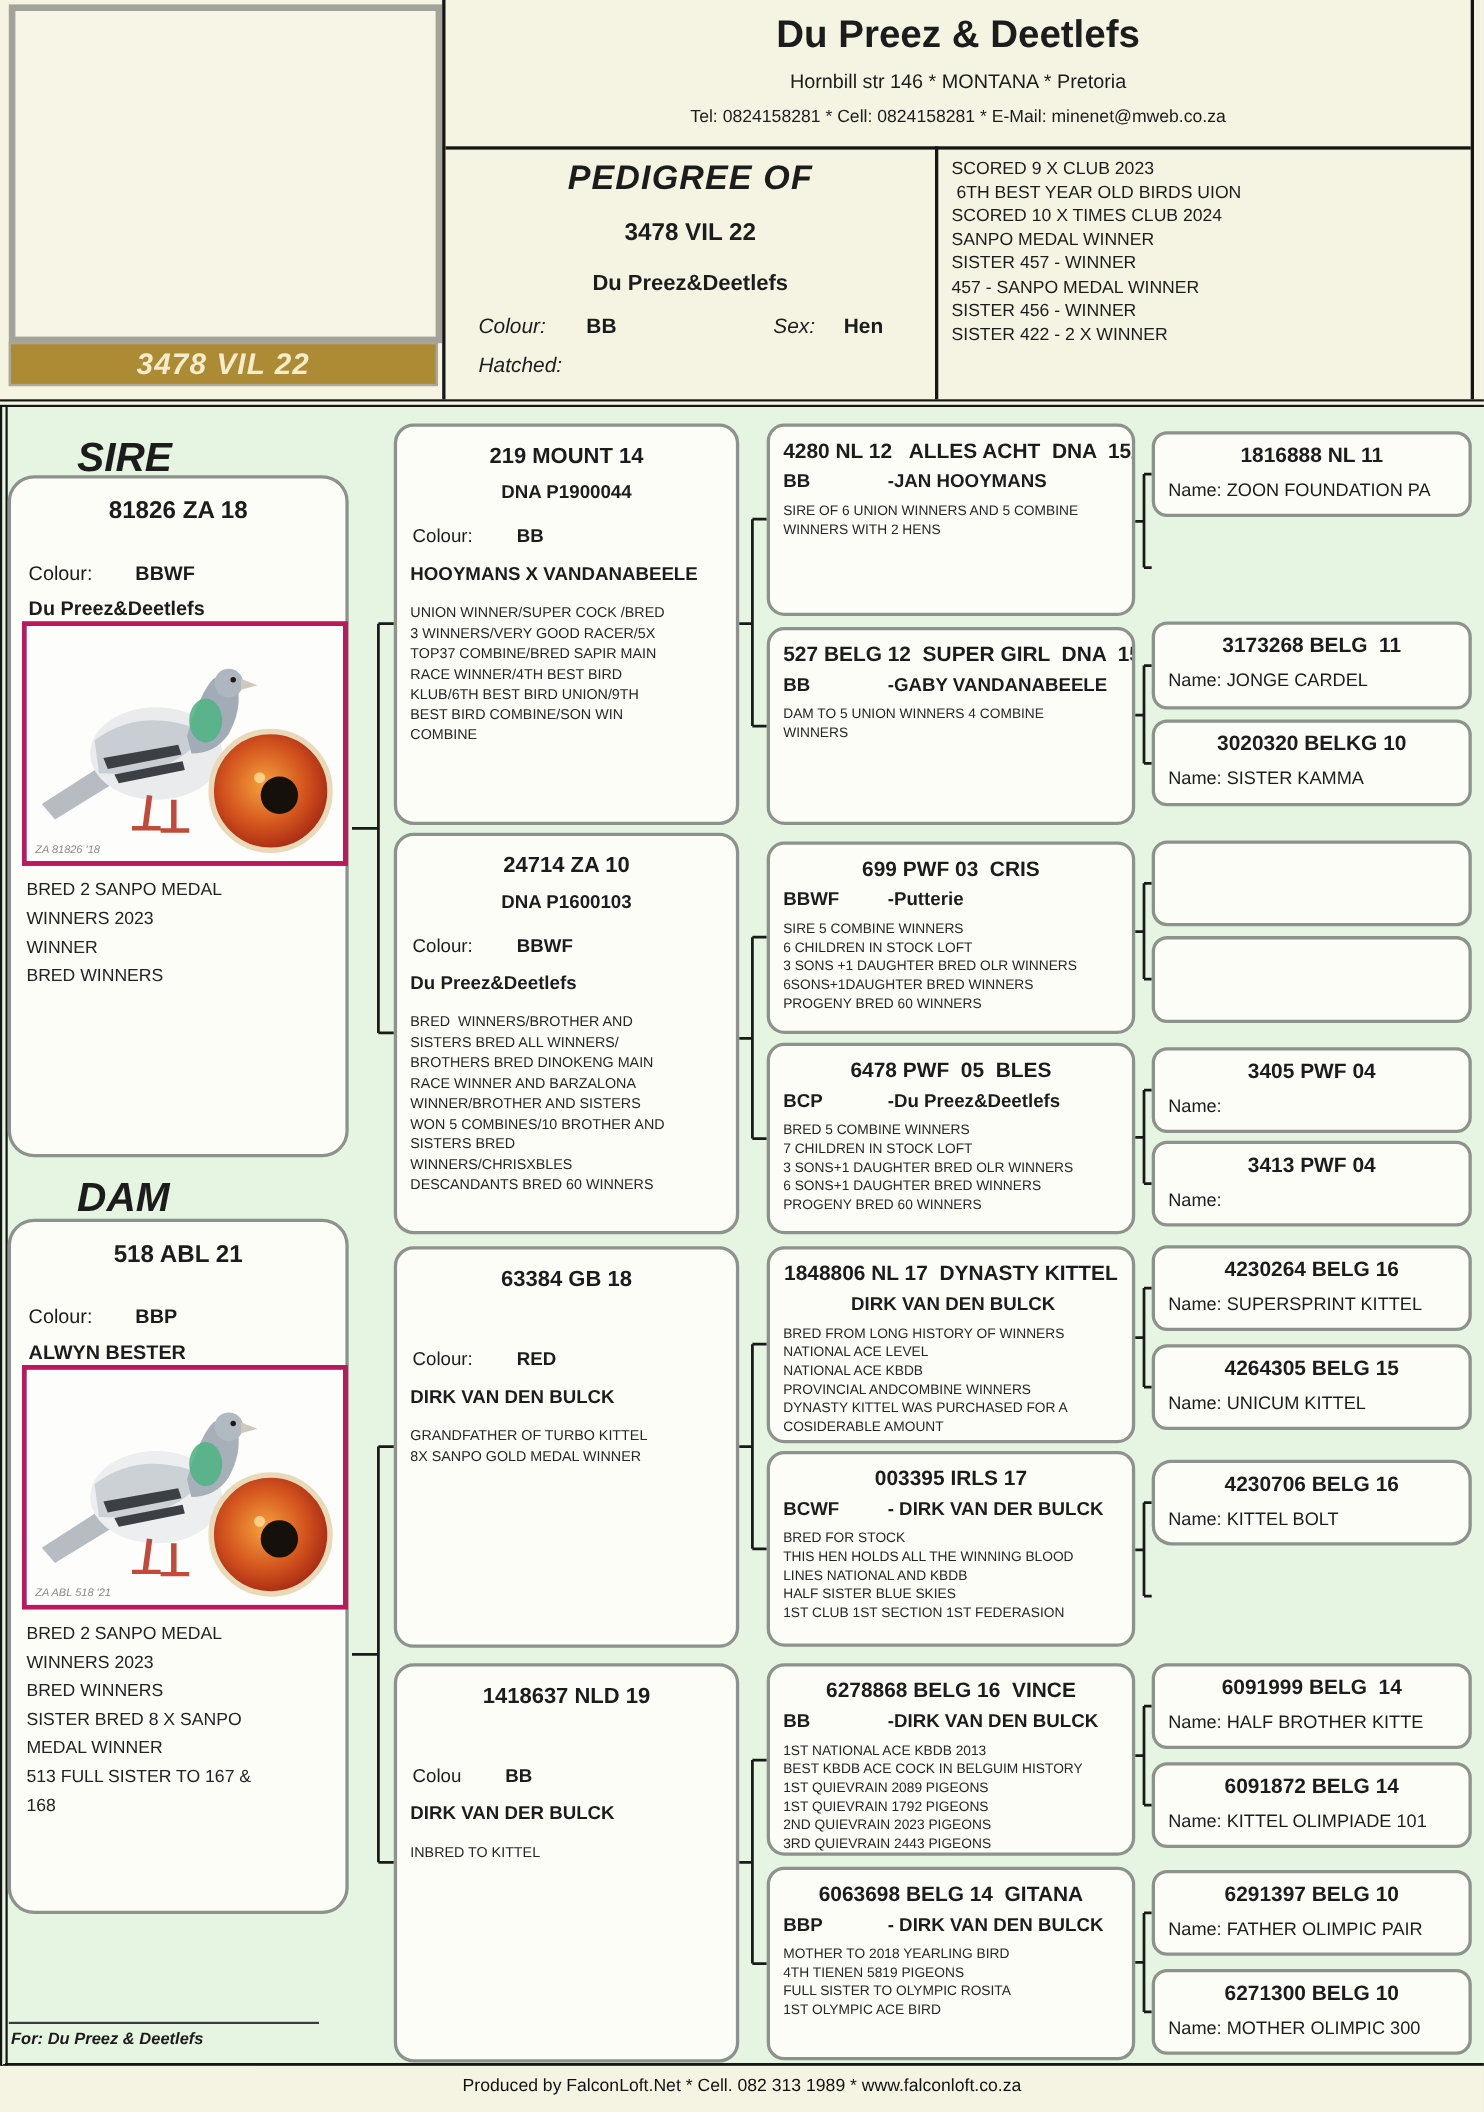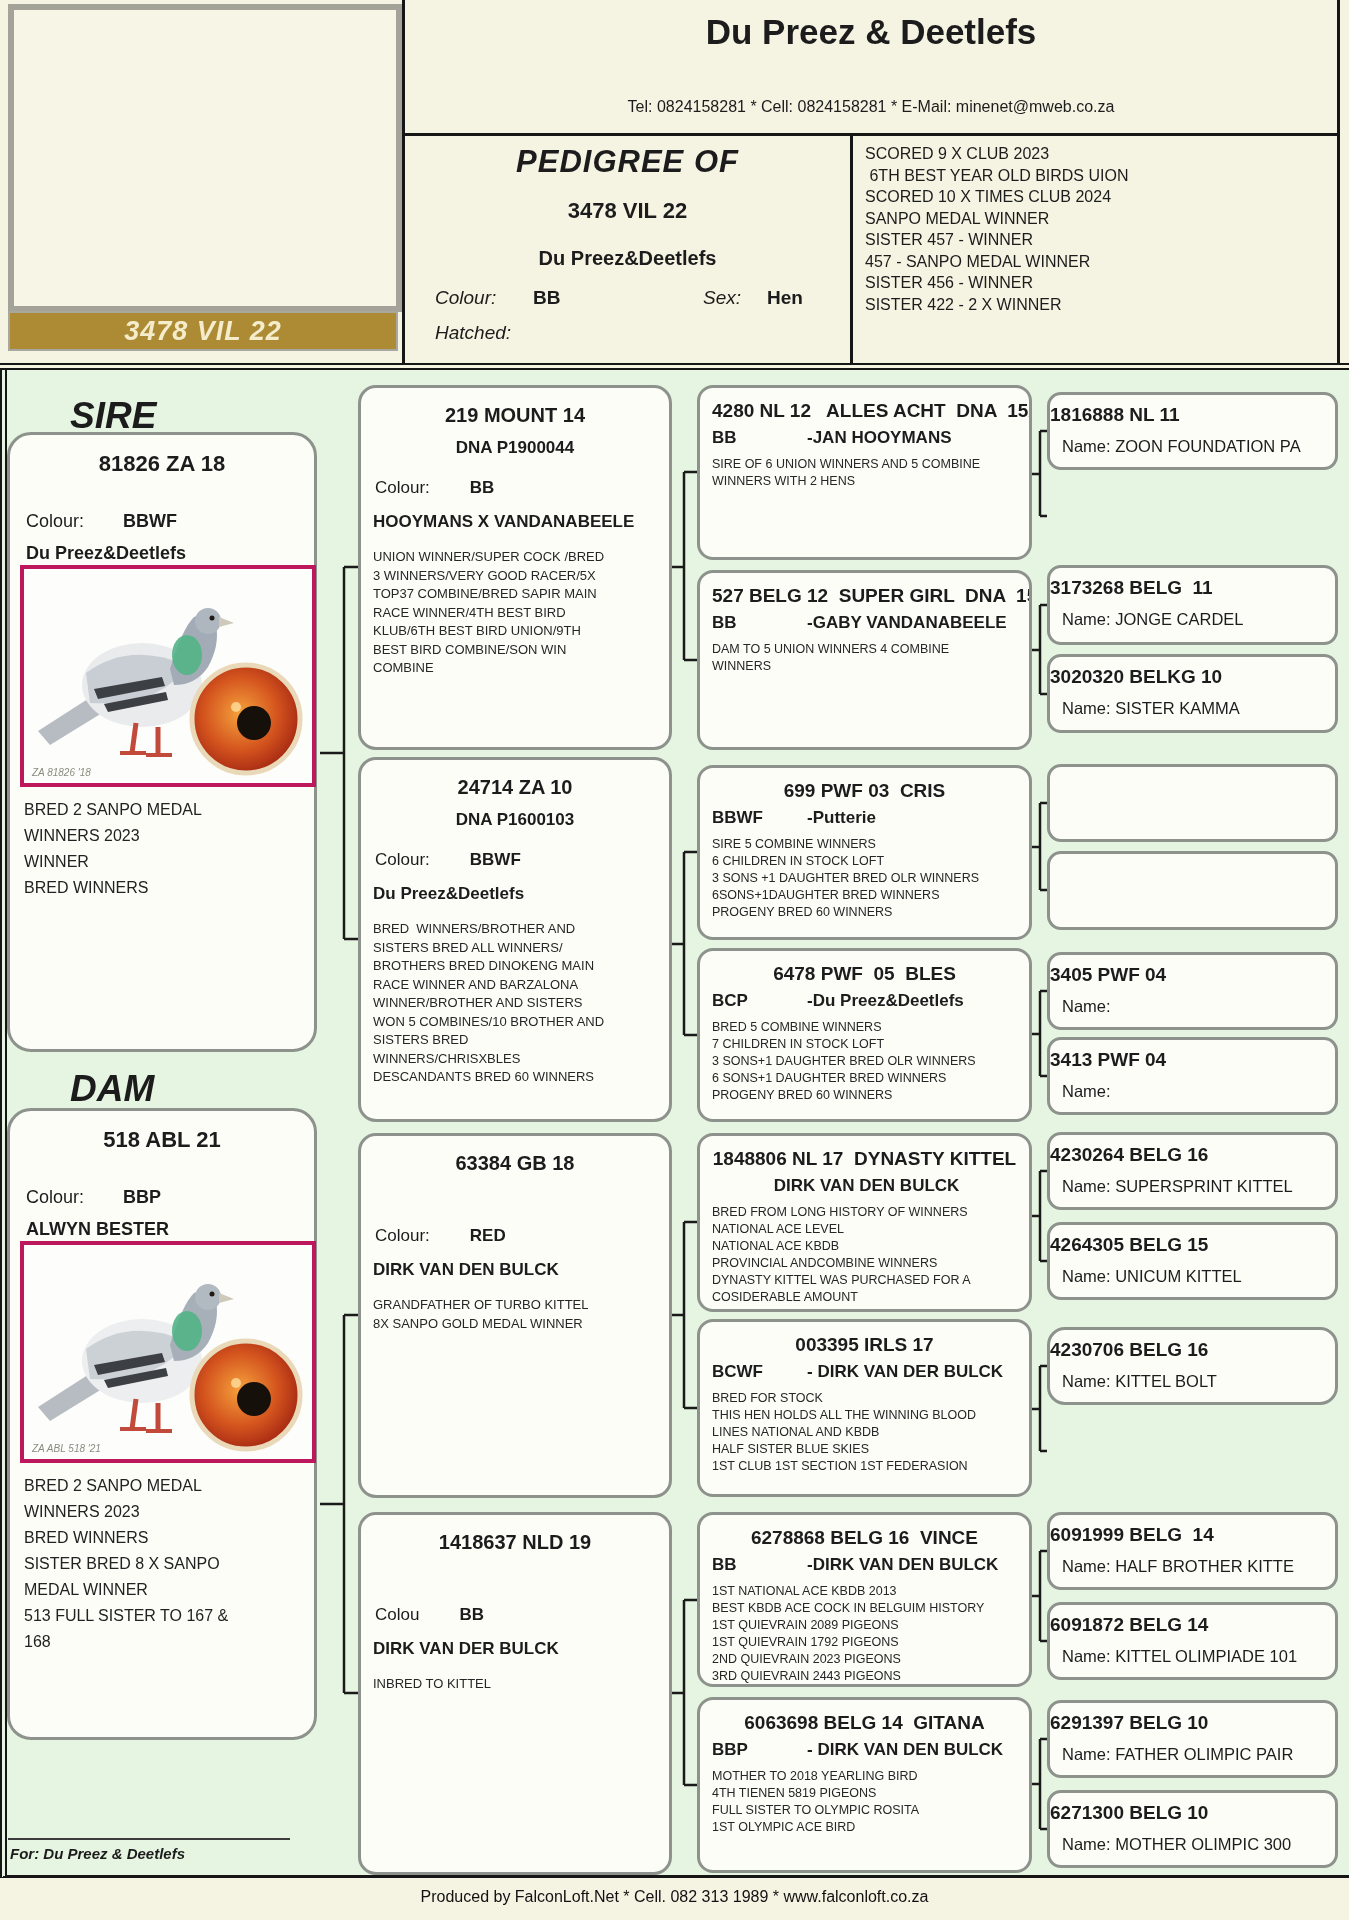--- a/index.html
+++ b/index.html
@@ -75,39 +75,40 @@
   
   .g3title{position:absolute;top:12px;left:0;width:100%;text-align:center;
     font-size:19px;font-weight:bold;white-space:pre;overflow:hidden;}
   .g3title.left{text-align:left;padding-left:12px;box-sizing:border-box;}
   .g3row{position:absolute;top:40px;left:12px;right:8px;font-size:17px;font-weight:bold;display:flex;}
   .g3row .g3col{width:95px;flex:none;}
   .g3row.center{justify-content:center;}
   .g3body{position:absolute;top:68px;left:12px;right:6px;font-size:12.5px;line-height:17px;
     white-space:pre-wrap;color:#262626;}
   
-  .g4ring{position:absolute;top:9px;left:0;width:100%;font-size:19px;font-weight:bold;white-space:pre;}
+  .g4ring{position:absolute;top:9px;left:0;width:100%;text-align:center;font-size:19px;font-weight:bold;white-space:pre;}
   .g4name{position:absolute;top:42px;left:12px;right:6px;font-size:16.5px;white-space:pre;overflow:hidden;}
   
   .for-rule{position:absolute;left:8px;top:1838px;width:282px;height:2px;background:#3c3c3c;}
   .for-text{position:absolute;left:10px;top:1845px;font-size:15px;font-weight:bold;font-style:italic;}
   .produced{position:absolute;left:0;top:1888px;width:100%;text-align:center;font-size:16px;color:#111;}
 </style>
 </head>
 <body>
 
 <div class="page">
 
   <div class="photo-frame"></div>
   <div class="photo-bar">
     <span>3478 VIL 22</span>
   </div>
 
   <div class="header-right">
     <div class="loft-title">Du Preez &amp; Deetlefs</div>
+    <div class="loft-address">Hornbill str 146 * MONTANA * Pretoria</div>
     <div class="loft-contact">Tel: 0824158281  *  Cell: 0824158281  *  E-Mail: minenet@mweb.co.za</div>
     <div class="hline"></div>
     <div class="vdivider"></div>
     <div class="ped-of">PEDIGREE OF</div>
     <div class="ped-ring">3478 VIL 22</div>
     <div class="ped-owner">Du Preez&amp;Deetlefs</div>
     <div class="ped-colour-row">
       <span class="lab lab-colour">Colour:</span>
       <span class="val val-colour">BB</span>
       <span class="lab lab-sex">Sex:</span>

